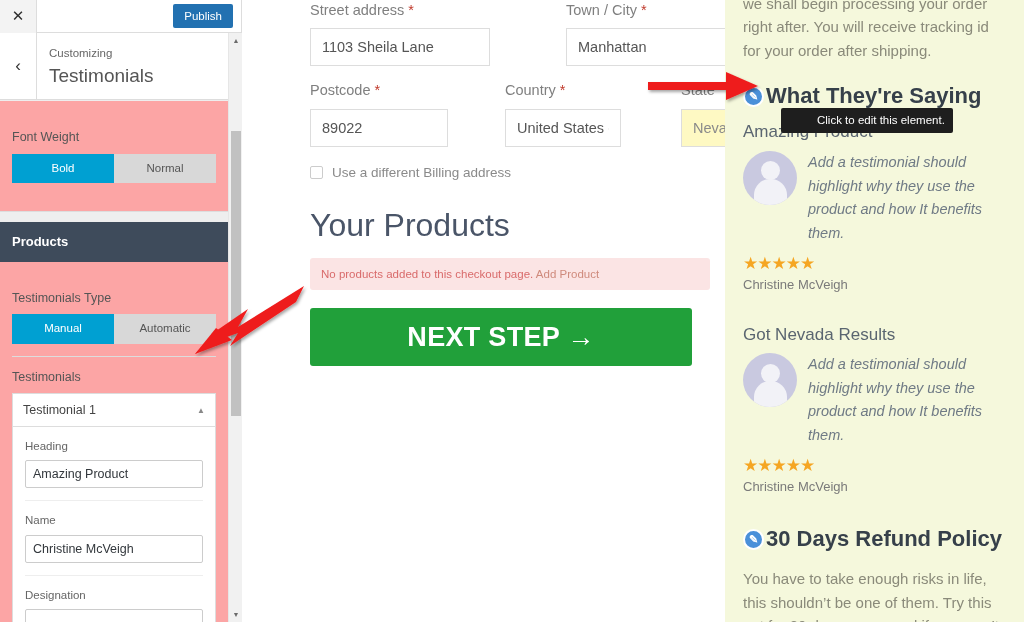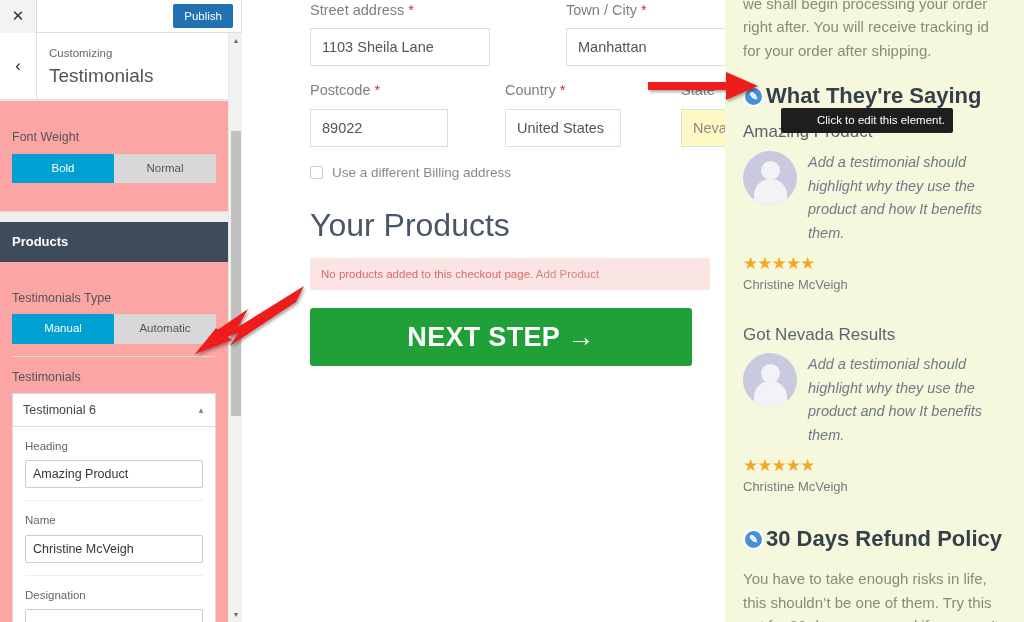--- a/index.html
+++ b/index.html
@@ -274,21 +274,21 @@
           <div class="btn-group">
             <div class="bg-item active">Manual</div>
             <div class="bg-item">Automatic</div>
           </div>
         </div>
         <div class="divider"></div>
 
         <div class="ctrl">
           <span class="ctrl-label">Testimonials</span>
           <div class="accordion-row">
-            <span>Testimonial 6</span>
+            <span>Testimonial 1</span>
             <span class="accordion-caret">▲</span>
           </div>
           <div class="accordion-panel">
 
             <div class="field">
               <span class="field-label">Heading</span>
               <input type="text" value="Amazing Product" style="">
             </div>
             <div class="field-div"></div>
 

